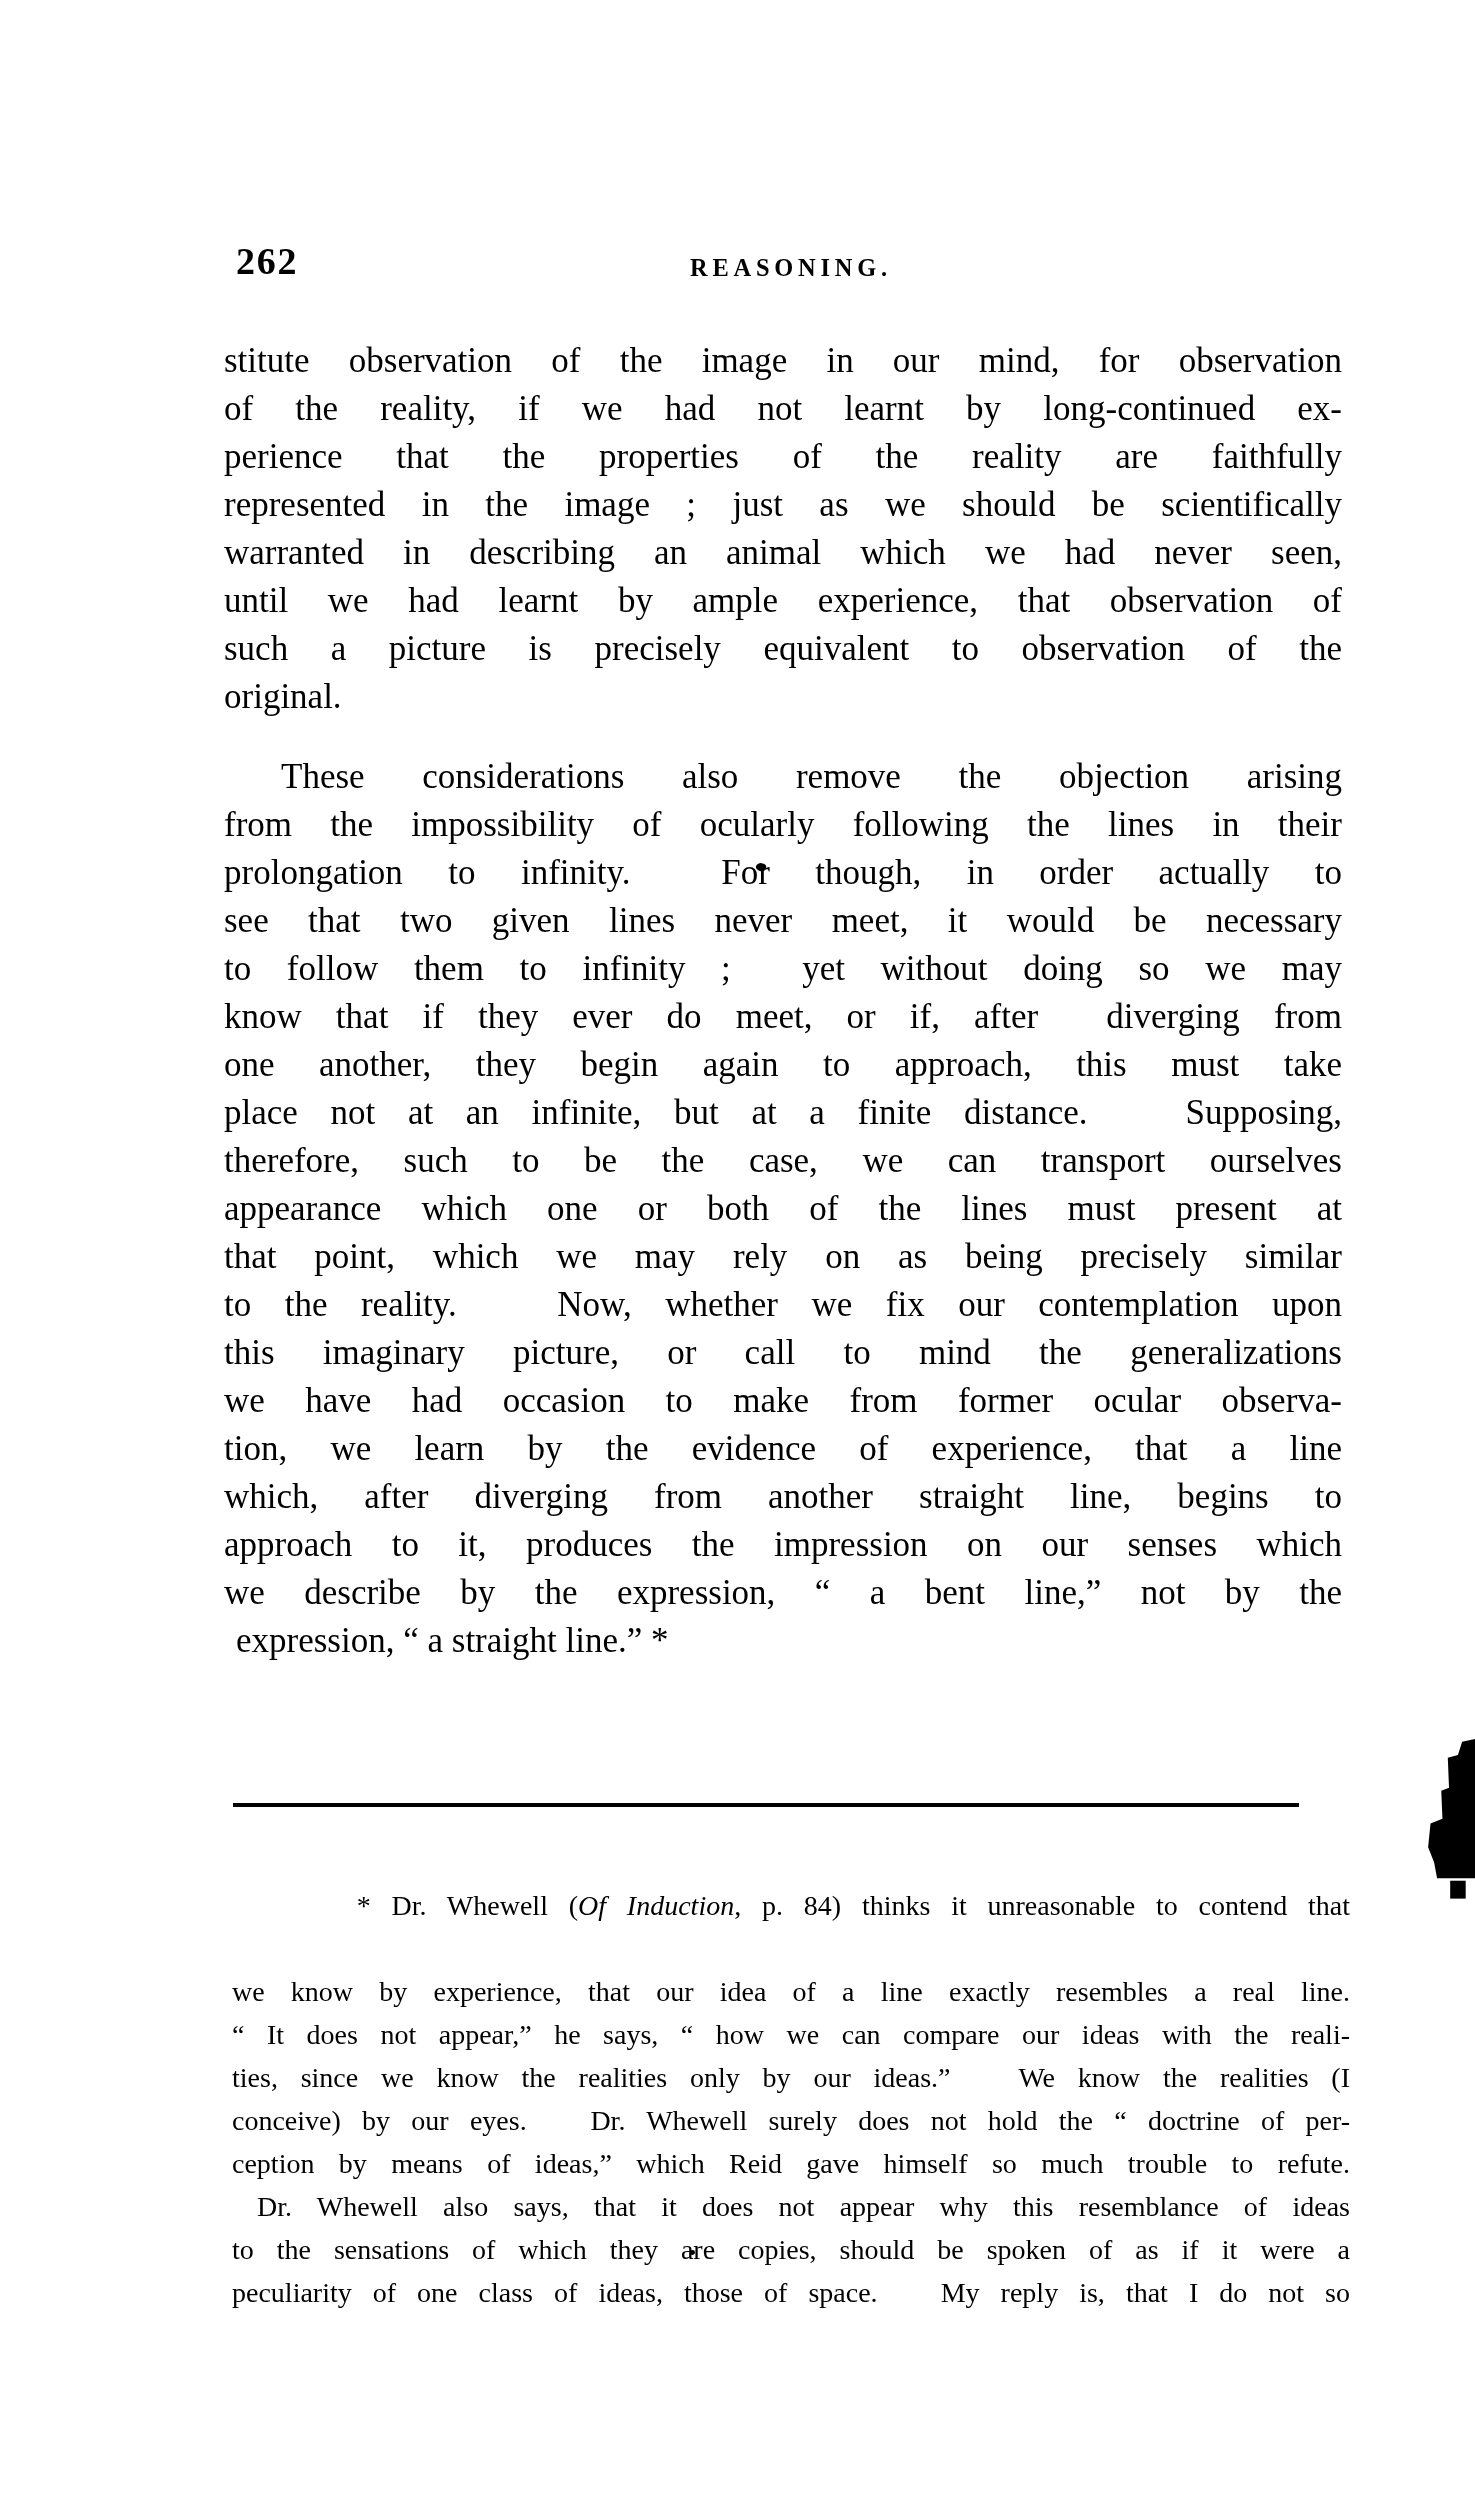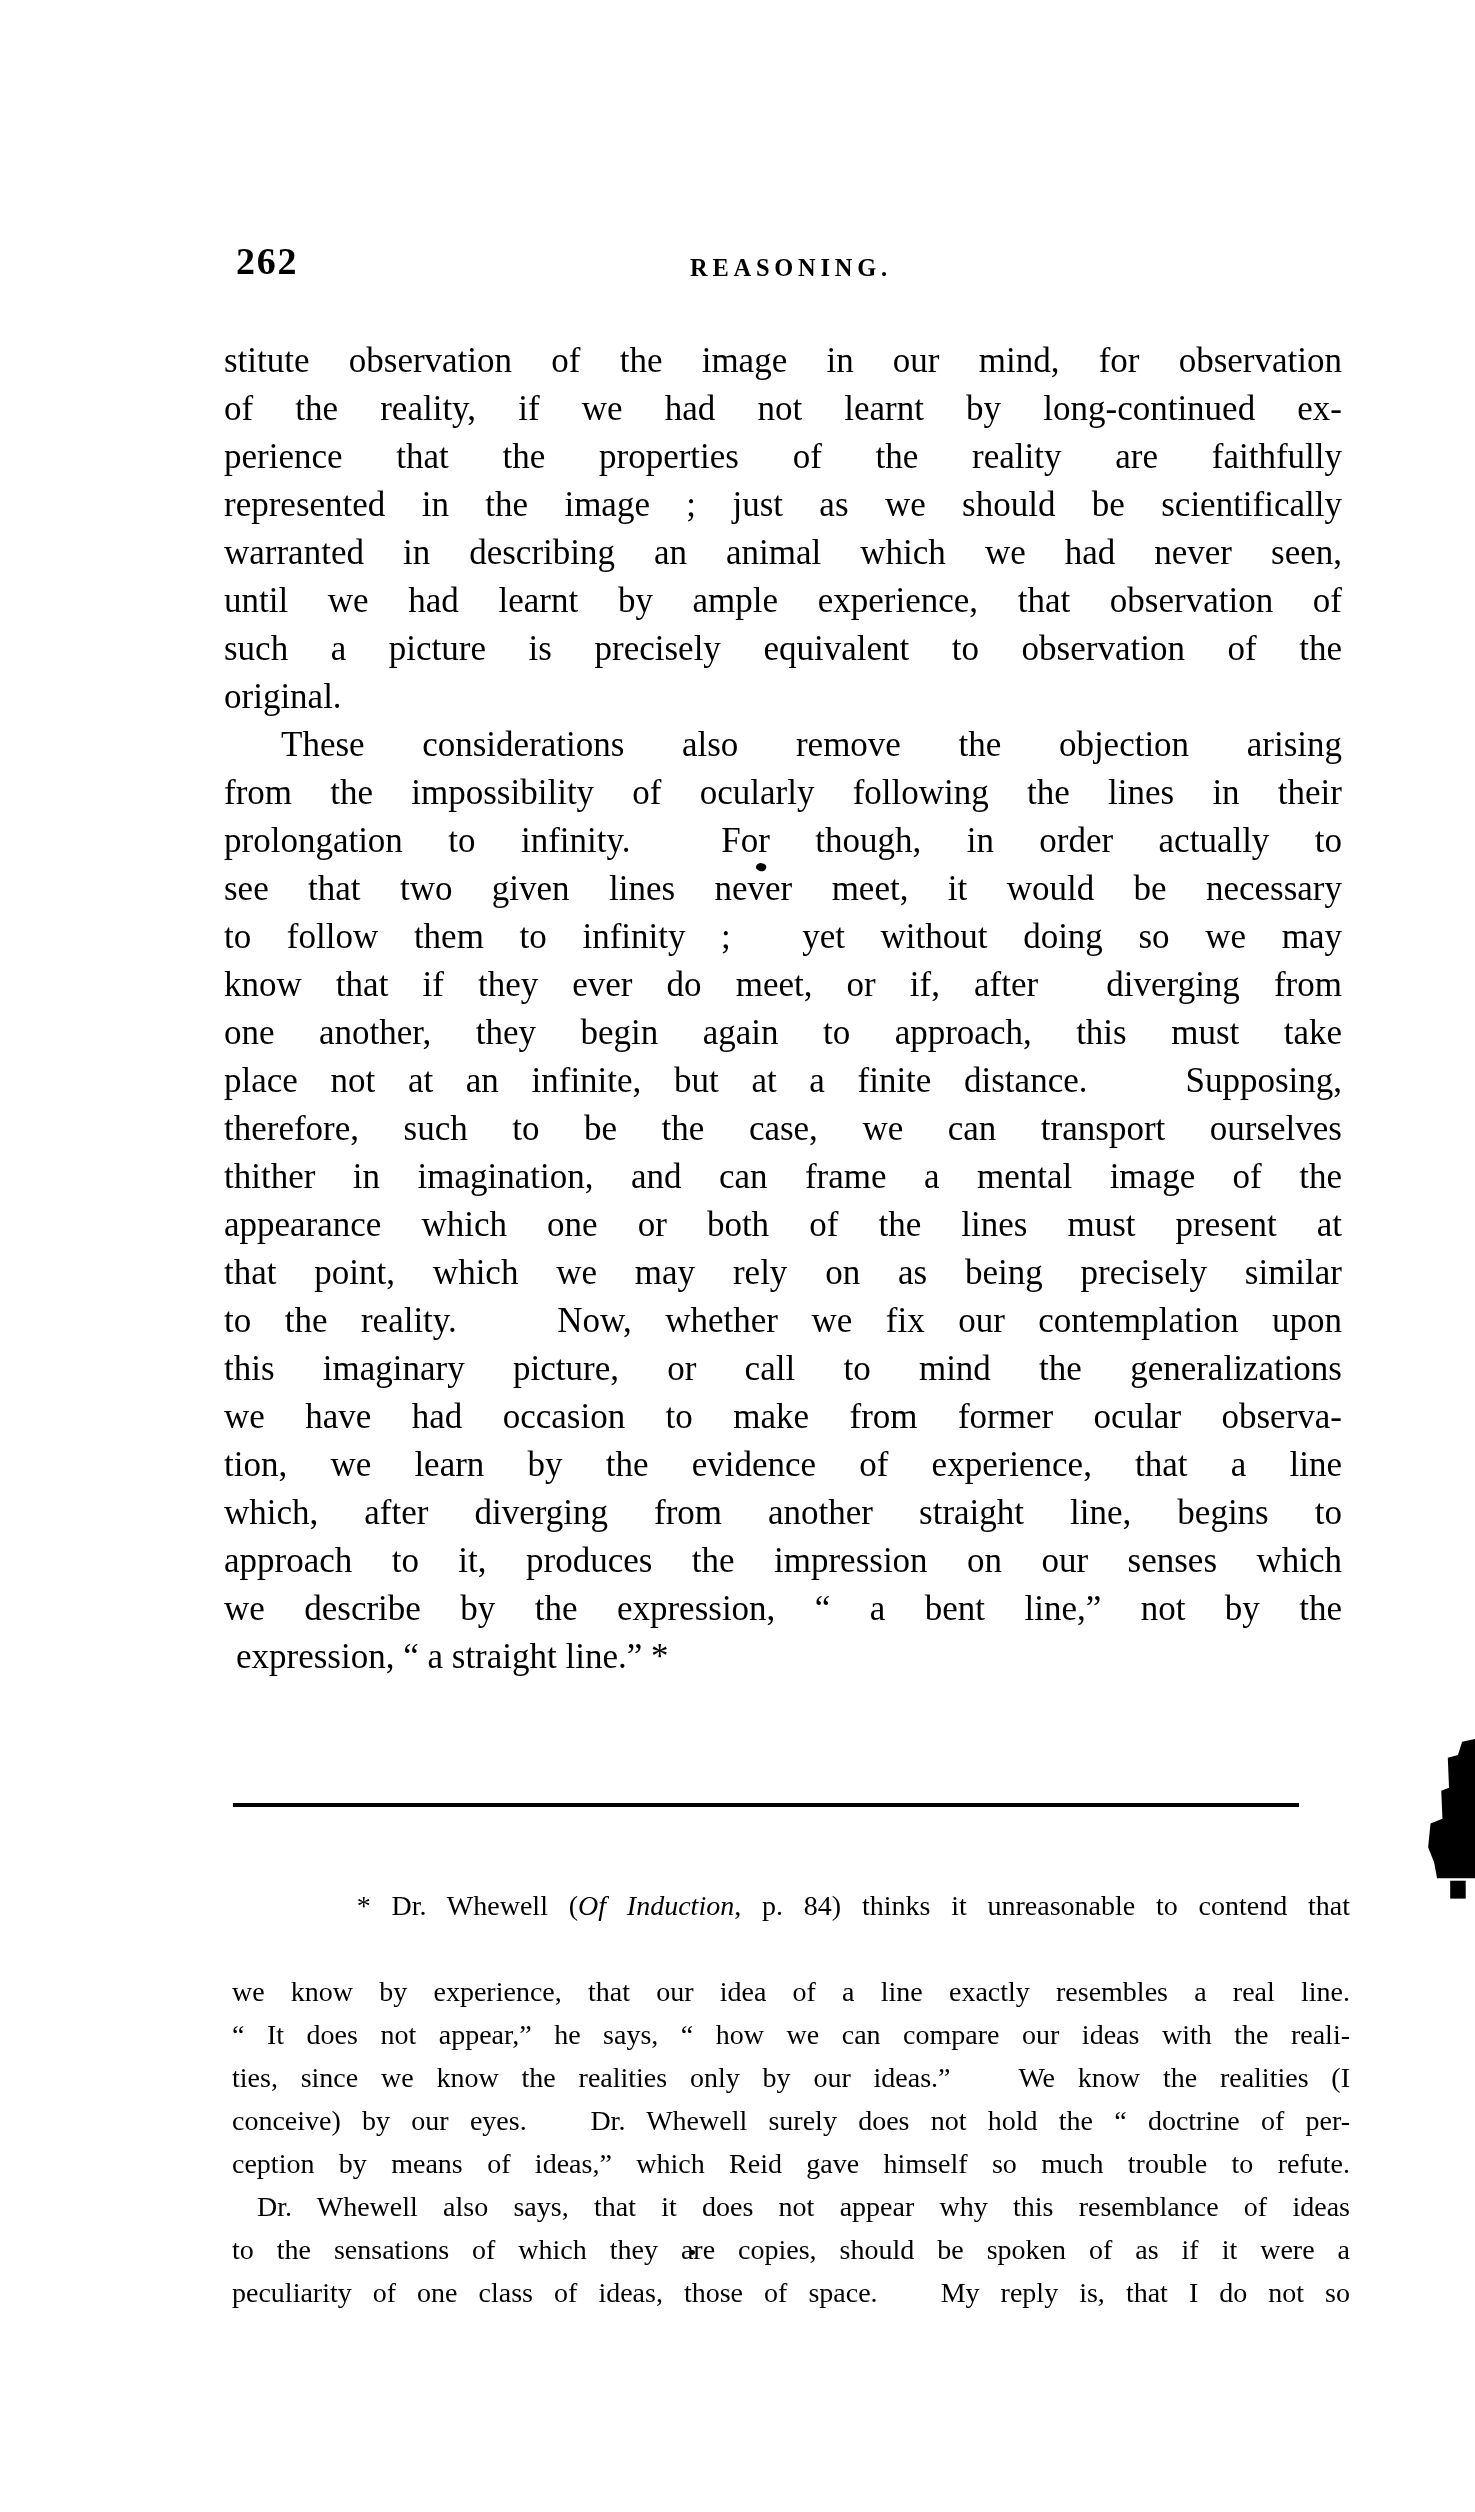--- a/index.html
+++ b/index.html
@@ -38,21 +38,21 @@
     width: 1118px;
     font-size: 35px;
     line-height: 48px;
   }
   .line {
     text-align: justify;
     text-align-last: justify;
     white-space: pre-wrap;
   }
   .para1 .line:last-child { text-align-last: left; }
-  .para2 .line:first-child { text-indent: 57px; }
+  .para2 .line:first-child { text-indent: 57px; margin-top: 32px; }
   .para2 .line:last-child { text-align-last: left; margin-left: 12px; }
   .footnote-rule {
     position: absolute;
     left: 233px;
     top: 1803px;
     width: 1066px;
     height: 4.2px;
     background: #000000;
   }
   .footnote {
@@ -116,21 +116,20 @@
     <div class="para2">
         <div class="line">These considerations also remove the objection arising</div>
         <div class="line">from the impossibility of ocularly following the lines in their</div>
         <div class="line">prolongation to infinity.  For though, in order actually to</div>
         <div class="line">see that two given lines never meet, it would be necessary</div>
         <div class="line">to follow them to infinity ;  yet without doing so we may</div>
         <div class="line">know that if they ever do meet, or if, after  diverging from</div>
         <div class="line">one another, they begin again to approach, this must take</div>
         <div class="line">place not at an infinite, but at a finite distance.   Supposing,</div>
         <div class="line">therefore, such to be the case, we can transport ourselves</div>
-        <div class="line">thither in imagination, and can frame a mental image of the</div>
         <div class="line">appearance which one or both of the lines must present at</div>
         <div class="line">that point, which we may rely on as being precisely similar</div>
         <div class="line">to the reality.   Now, whether we fix our contemplation upon</div>
         <div class="line">this imaginary picture, or call to mind the generalizations</div>
         <div class="line">we have had occasion to make from former ocular observa-</div>
         <div class="line">tion, we learn by the evidence of experience, that a line</div>
         <div class="line">which, after diverging from another straight line, begins to</div>
         <div class="line">approach to it, produces the impression on our senses which</div>
         <div class="line">we describe by the expression, “ a bent line,” not by the</div>
         <div class="line">expression, “ a straight line.” *</div>

